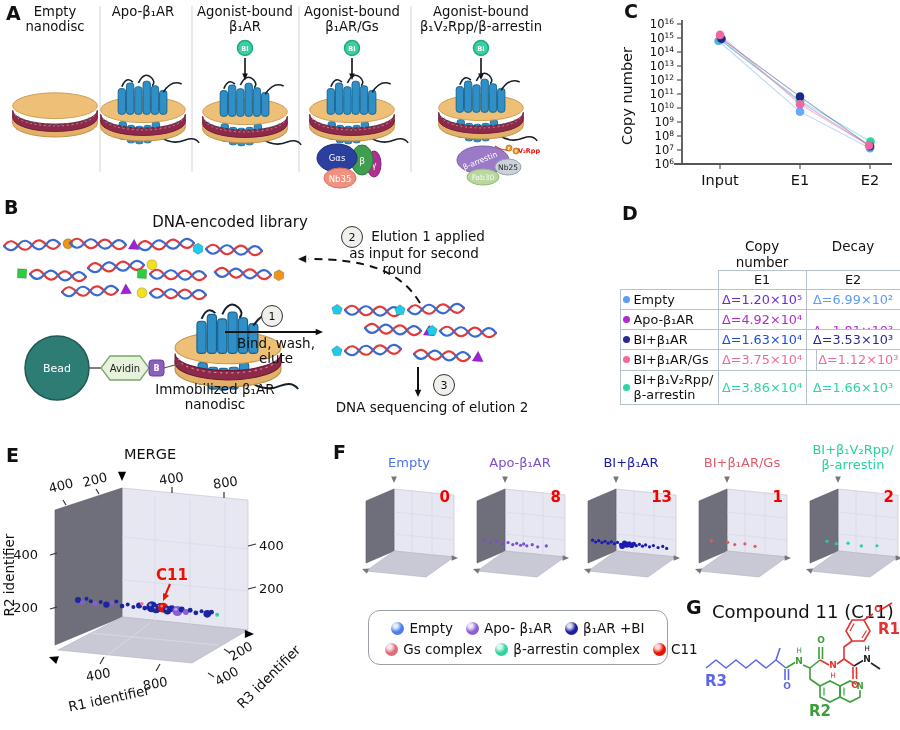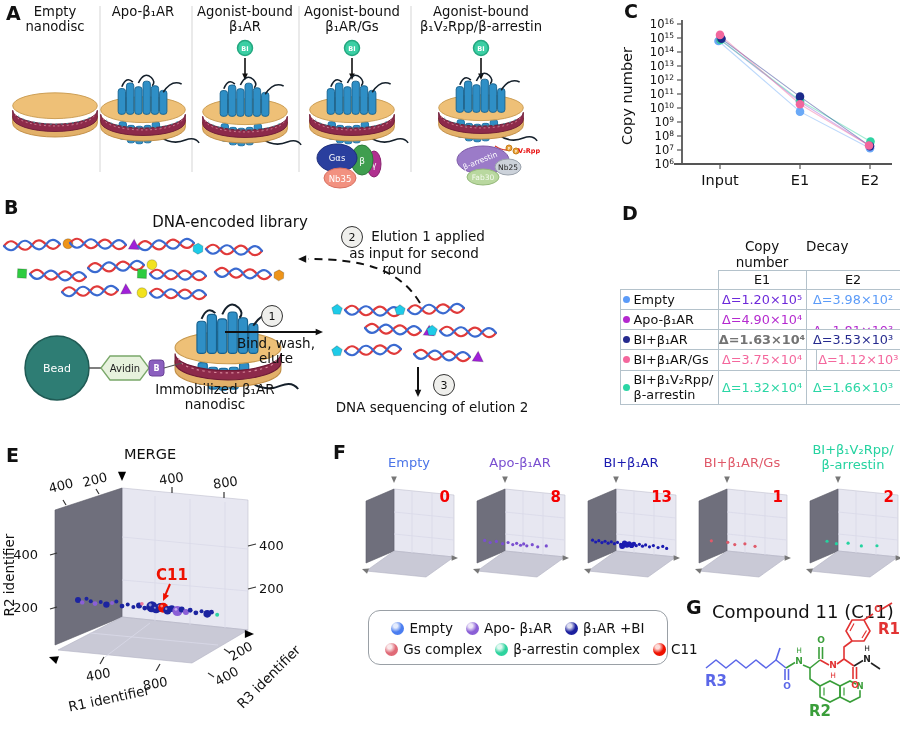--- a/index.html
+++ b/index.html
@@ -377,59 +377,59 @@
       <circle cx="104" cy="34.904793067704276" r="4.3" fill="#f2679d"></circle>
       <circle cx="184" cy="104.20608246848911" r="4.3" fill="#f2679d"></circle>
       <circle cx="253" cy="145.4889298737251" r="4.3" fill="#f2679d"></circle>
     </svg>
 
   <div class="plabel" style="left:622px;top:204px">D</div>
   <div id="tableD">
       <div class="dhead">
         <div style="width:98px"></div>
         <div style="width:88px;text-align:center">Copy number</div>
-        <div style="width:94px;text-align:left">Decay</div>
+        <div style="width:94px;text-align:center">Decay</div>
       </div>
       <div class="dgrid">
         <div class="c nob"></div>
         <div class="c cc">
           <b style="font-weight:normal">E1</b>
         </div>
         <div class="c cc">
           <b style="font-weight:normal">E2</b>
         </div>
         <div class="c">
           <span class="bullet" style="background:#5b9bf8"></span>
           <span>Empty</span>
         </div>
         <div class="c cc" style="color: #6d28d9;">Δ=1.20×10⁵</div>
-        <div class="c cc" style="color: rgb(91, 155, 248);">Δ=3.98×10²</div>
+        <div class="c cc" style="color: rgb(91, 155, 248);">Δ=6.99×10²</div>
         <div class="c">
           <span class="bullet" style="background:#b429cf"></span>
           <span>Apo-β₁AR</span>
         </div>
-        <div class="c cc" style="color: rgb(180, 41, 207);">Δ=4.90×10⁴</div>
+        <div class="c cc" style="color: rgb(180, 41, 207);">Δ=4.92×10⁴</div>
         <div class="c cc" style="color: rgb(180, 41, 207); margin-top: 20px;">Δ=1.81×10³</div>
         <div class="c">
           <span class="bullet" style="background:#252a8e"></span>
           <span>BI+β₁AR</span>
         </div>
-        <div class="c cc" style="color: #737373; font-weight: bold;">Δ=1.63×10⁴</div>
+        <div class="c cc" style="color: #1d4ed8;">Δ=1.63×10⁴</div>
         <div class="c cc" style="color: rgb(37, 42, 142);">Δ=3.53×10³</div>
         <div class="c">
           <span class="bullet" style="background:#f4679d"></span>
           <span>BI+β₁AR/Gs</span>
         </div>
         <div class="c cc" style="color: rgb(244, 103, 157);">Δ=3.75×10⁴</div>
         <div class="c cc" style="color: rgb(244, 103, 157); margin-left: 10px;">Δ=1.12×10³</div>
         <div class="c">
           <span class="bullet" style="background:#2bd6a5"></span>
           <span>BI+β₁V₂Rpp/<br>β-arrestin</span>
         </div>
-        <div class="c cc" style="color: rgb(43, 214, 165);">Δ=1.32×10⁴</div>
+        <div class="c cc" style="color: rgb(43, 214, 165);">Δ=3.86×10⁴</div>
         <div class="c cc" style="color: rgb(43, 214, 165);">Δ=1.66×10³</div>
       </div>
     </div>
 
   <div class="plabel" style="left:6px;top:446px">E</div>
   <svg id="svgE" style="left:0;top:445px" width="332" height="285">
       <polygon points="122,43 248,55 248,185 122,172" fill="#e7e7f1" stroke="#bfbfcf" stroke-width="0.6"></polygon>
       <polygon points="122,43 55,65 55,200 122,172" fill="#6f6f7c" stroke="#5d5d68" stroke-width="0.6"></polygon>
       <polygon points="122,172 248,185 192,218 58,205" fill="#c9c9d6" stroke="#b2b2c2" stroke-width="0.6"></polygon>
       <line x1="155" y1="51" x2="155" y2="176" stroke="#d9d9e8" stroke-width="0.8"></line>

